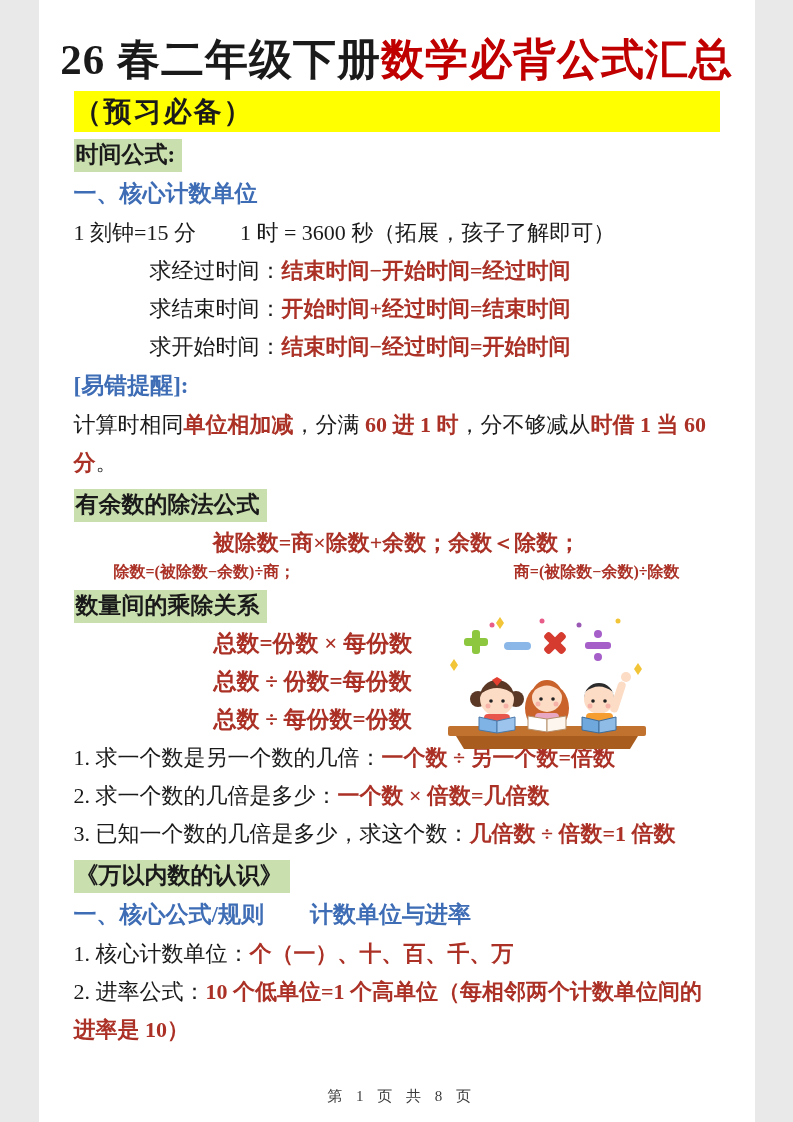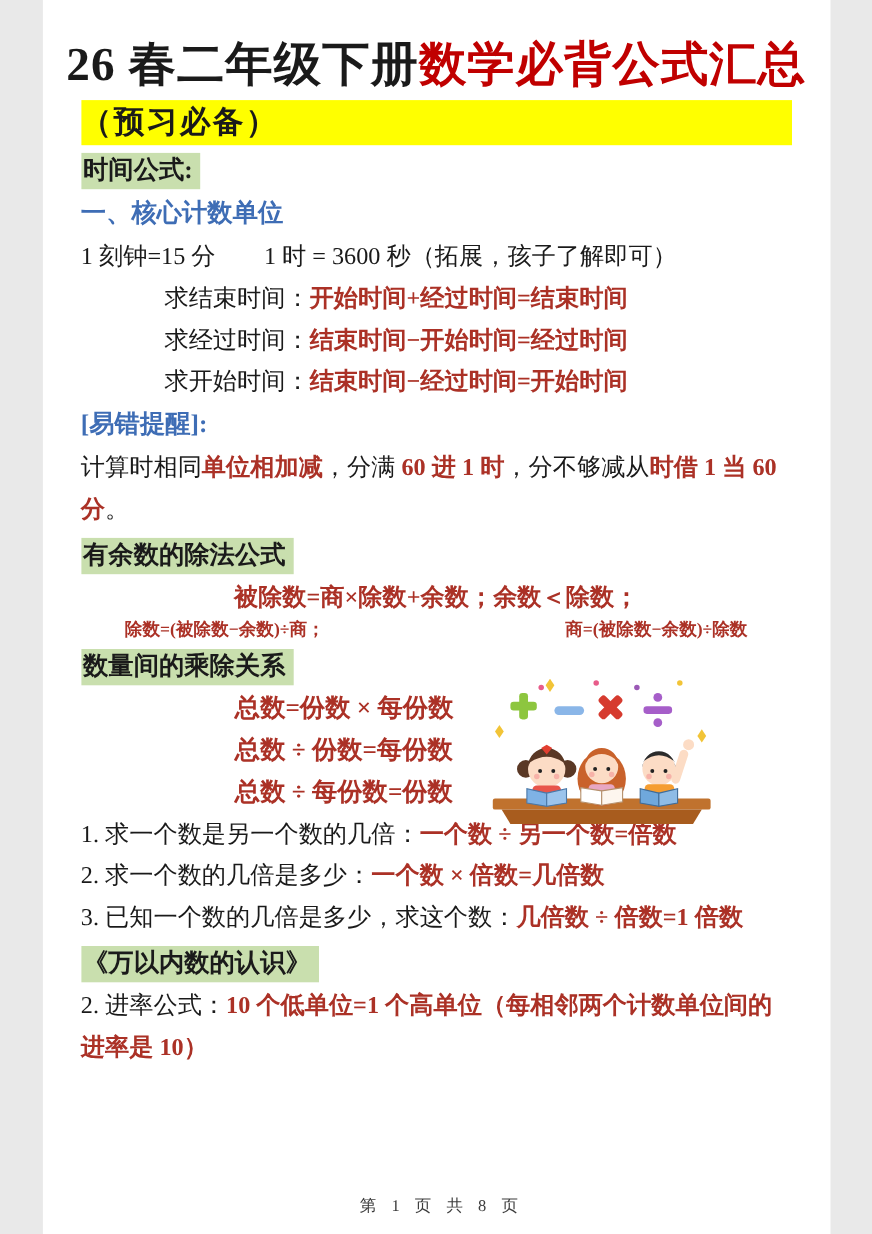--- a/index.html
+++ b/index.html
@@ -53,24 +53,24 @@
     <span>26 春二年级下册</span><span class="title-red">数学必背公式汇总</span>
   </div>
 
   <div class="content">
     <div class="banner">（预习必备）</div>
 
     <div><span class="hl">时间公式:</span></div>
     <p class="blue-head">一、核心计数单位</p>
     <p class="line">1 刻钟=15 分　　1 时 = 3600 秒（拓展，孩子了解即可）</p>
     <p class="line indent">
-      <span>求结束时间：</span><span class="red">开始时间+经过时间=结束时间</span>
+      <span>求经过时间：</span><span class="red">结束时间−开始时间=经过时间</span>
     </p>
     <p class="line indent">
-      <span>求经过时间：</span><span class="red">结束时间−开始时间=经过时间</span>
+      <span>求结束时间：</span><span class="red">开始时间+经过时间=结束时间</span>
     </p>
     <p class="line indent">
       <span>求开始时间：</span><span class="red">结束时间−经过时间=开始时间</span>
     </p>
     <p class="blue-head">[易错提醒]:</p>
     <p class="line">
       <span>计算时相同</span><span class="red">单位相加减</span><span>，分满 </span><span class="red">60 进 1 时</span><span>，分不够减从</span><span class="red">时借 1 当 60 分</span><span>。</span>
     </p>
 
     <div><span class="hl">有余数的除法公式</span></div>
@@ -169,19 +169,23 @@
       <span>1. 求一个数是另一个数的几倍：</span><span class="red">一个数 ÷ 另一个数=倍数</span>
     </p>
     <p class="line">
       <span>2. 求一个数的几倍是多少：</span><span class="red">一个数 × 倍数=几倍数</span>
     </p>
     <p class="line">
       <span>3. 已知一个数的几倍是多少，求这个数：</span><span class="red">几倍数 ÷ 倍数=1 倍数</span>
     </p>
 
     <div><span class="hl">《万以内数的认识》</span></div>
+    <p class="blue-head">一、核心公式/规则　　计数单位与进率</p>
+    <p class="line">
+      <span>1. 核心计数单位：</span><span class="red">个（一）、十、百、千、万</span>
+    </p>
     <p class="line">
       <span>2. 进率公式：</span><span class="red">10 个低单位=1 个高单位（每相邻两个计数单位间的进率是 10）</span>
     </p>
   </div>
 
   <div class="footer">第 1 页 共 8 页</div>
 </div>
 
 </body></html>

